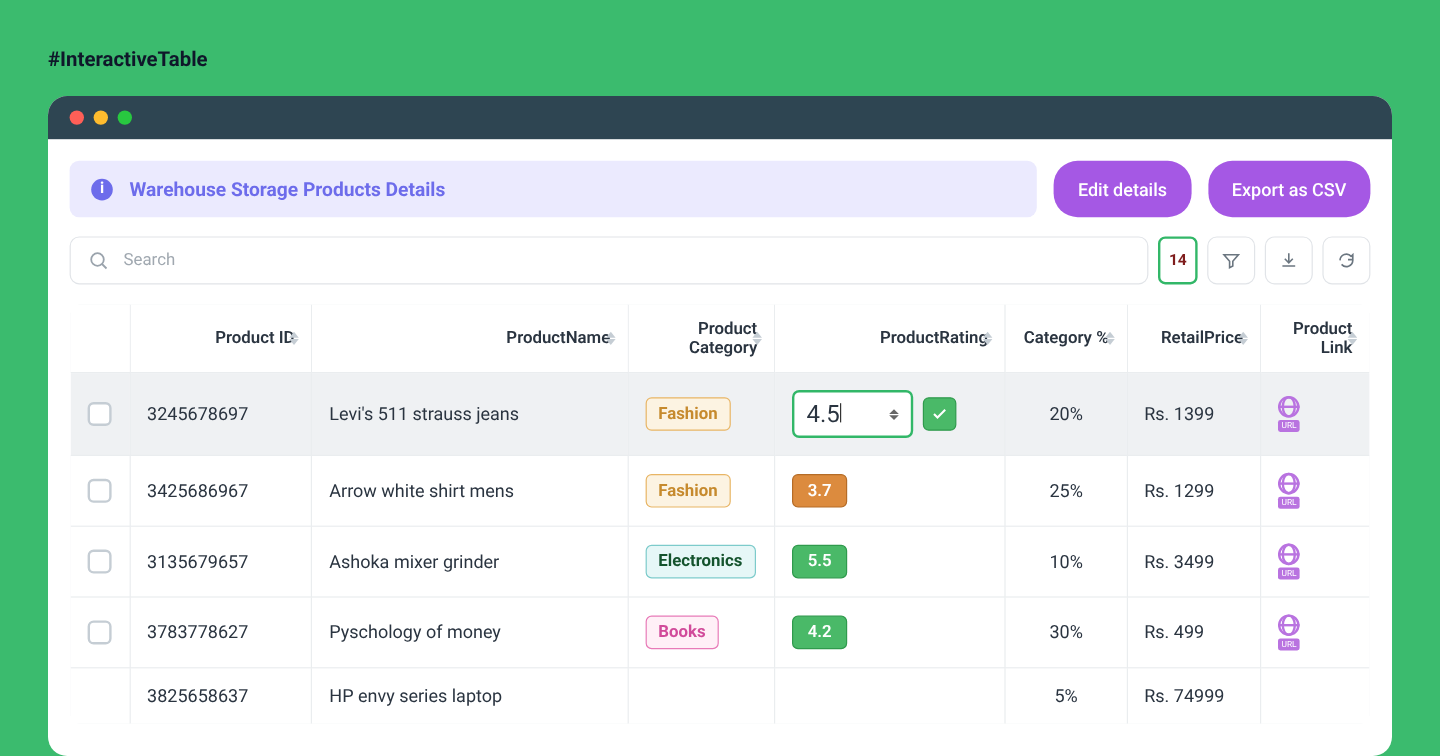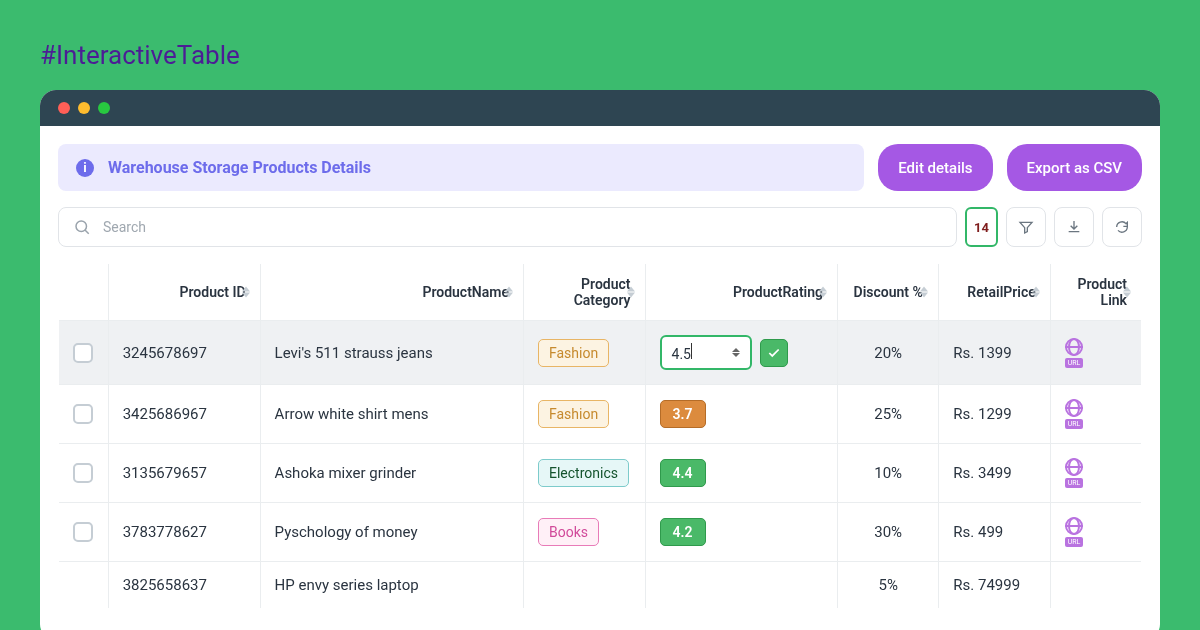--- a/index.html
+++ b/index.html
@@ -1,17 +1,17 @@
 <!DOCTYPE html>
 <html><head>
 <meta charset="utf-8">
 <style>
 *{box-sizing:border-box;margin:0;padding:0;font-family:-apple-system,BlinkMacSystemFont,'Segoe UI',Roboto,sans-serif}
 body{background:#3BBB6E;width:1200px;height:630px;overflow:hidden;padding:40px}
-.hashtag{color:#4c1d95;font-size:26px;font-weight:400;margin-bottom:20px}
+.hashtag{color:#0f172a;font-size:17px;font-weight:700;margin-bottom:20px}
 .window{background:#fff;border-radius:16px;overflow:hidden;height:550px}
 .titlebar{background:#2E4552;height:36px;display:flex;align-items:center;padding-left:18px;gap:8px}
 .tl-dot{width:12px;height:12px;border-radius:50%}
 .dot-red{background:#FF5F57}
 .dot-yellow{background:#FEBC2E}
 .dot-green{background:#28C840}
 .content{padding:18px}
 .headerbar{display:flex;gap:14px;margin-bottom:16px}
 .banner{flex:1;background:#EBEAFE;border-radius:8px;padding:14px 18px;display:flex;align-items:center;gap:14px}
 .banner .i{width:18px;height:18px;border-radius:50%;background:#6D6CEB;color:#fff;font-size:13px;font-weight:700;display:flex;align-items:center;justify-content:center}
@@ -27,30 +27,30 @@
 .iconbtn svg{width:16px;height:16px;stroke:#6B7680;fill:none}
 table{width:100%;border-collapse:collapse;border:1px solid #EAEDEF;border-radius:8px;overflow:hidden}
 th{background:#fff;border:1px solid #EAEDEF;text-align:right;padding:12px 14px;font-size:14px;font-weight:600;color:#2A3440;position:relative}
 .sorticon{position:absolute;right:10px;top:50%;transform:translateY(-50%);display:flex;flex-direction:column;gap:1px}
 .sorticon span{width:0;height:0;border-left:4px solid transparent;border-right:4px solid transparent}
 .sorticon .up{border-bottom:5px solid #C5CDD4}
 .sorticon .down{border-top:5px solid #C5CDD4}
 td{border:1px solid #EAEDEF;padding:14px;font-size:15px;color:#2A3440}
 tr.selected td{background:#EFF1F3}
 .chk{width:20px;height:20px;border:2px solid #C5CDD4;border-radius:5px;background:#fff}
-.tag{display:inline-block;border-radius:5px;padding:5px 10px;font-size:14px;font-weight:400}
+.tag{display:inline-block;border-radius:5px;padding:5px 10px;font-size:14px;font-weight:700}
 .tag-fashion{background:#FCF3E2;border:1px solid #E8B565;color:#C68A2E}
 .tag-elec{background:#E6F7F7;border:1px solid #7DCBCB;color:#14532d}
 .tag-books{background:#FFF0F7;border:1px solid #E87BB8;color:#D14A9A}
 .rating{display:inline-block;border-radius:5px;padding:5px 12px;font-size:14px;font-weight:600;color:#fff}
 .rating-or{background:#DC8B3E;border:1px solid #B56C27}
 .rating-gr{background:#4AB968;border:1px solid #2F9A4C}
 .rating-input{display:flex;align-items:center;gap:8px}
 .rating-field{border:2px solid #32B768;border-radius:6px;padding:6px 10px;display:flex;align-items:center;gap:40px;background:#fff}
-.rating-field span{font-size:14px;color:#2A3440}
+.rating-field span{font-size:20px;color:#2A3440}
 .rating-field .cursor{width:1px;height:16px;background:#333;display:inline-block}
 .rating-field .step{display:flex;flex-direction:column;gap:1px}
 .rating-field .step span{width:0;height:0;border-left:4px solid transparent;border-right:4px solid transparent}
 .rating-field .step .su{border-bottom:4px solid #666}
 .rating-field .step .sd{border-top:4px solid #666}
 .confirm{width:28px;height:28px;background:#4AB968;border:1px solid #2F9A4C;border-radius:5px;display:flex;align-items:center;justify-content:center}
 .confirm svg{width:14px;height:14px;stroke:#fff;fill:none;stroke-width:3}
 .linkicon{display:inline-flex;flex-direction:column;align-items:center;gap:2px}
 .linkicon .globe{width:18px;height:18px;border:2px solid #B973E0;border-radius:50%;position:relative}
 .linkicon .globe::before{content:'';position:absolute;top:-2px;bottom:-2px;left:50%;width:8px;transform:translateX(-50%);border:2px solid #B973E0;border-radius:50%}
@@ -126,21 +126,21 @@
                 <span class="down"></span>
               </span></th>
           <th class="col-cat"><span>Product Category</span><span class="sorticon">
                 <span class="up"></span>
                 <span class="down"></span>
               </span></th>
           <th class="col-rating"><span>ProductRating</span><span class="sorticon">
                 <span class="up"></span>
                 <span class="down"></span>
               </span></th>
-          <th class="col-disc"><span>Discount %</span><span class="sorticon">
+          <th class="col-disc"><span>Category %</span><span class="sorticon">
                 <span class="up"></span>
                 <span class="down"></span>
               </span></th>
           <th class="col-price"><span>RetailPrice</span><span class="sorticon">
                 <span class="up"></span>
                 <span class="down"></span>
               </span></th>
           <th class="col-link"><span>Product Link</span><span class="sorticon">
                 <span class="up"></span>
                 <span class="down"></span>
@@ -193,21 +193,21 @@
                 <span class="lbl">URL</span>
               </span></td>
           </tr>
           <tr>
     <td class="chkcol center">
               <div class="chk"></div>
             </td>
     <td>3135679657</td>
     <td>Ashoka mixer grinder</td>
     <td><span class="tag tag-elec">Electronics</span></td>
-    <td><span class="rating rating-gr">4.4</span></td>
+    <td><span class="rating rating-gr">5.5</span></td>
     <td class="center">10%</td>
     <td>Rs. 3499</td>
     <td><span class="linkicon">
                 <span class="globe"></span>
                 <span class="lbl">URL</span>
               </span></td>
           </tr>
           <tr>
     <td class="chkcol center">
               <div class="chk"></div>

